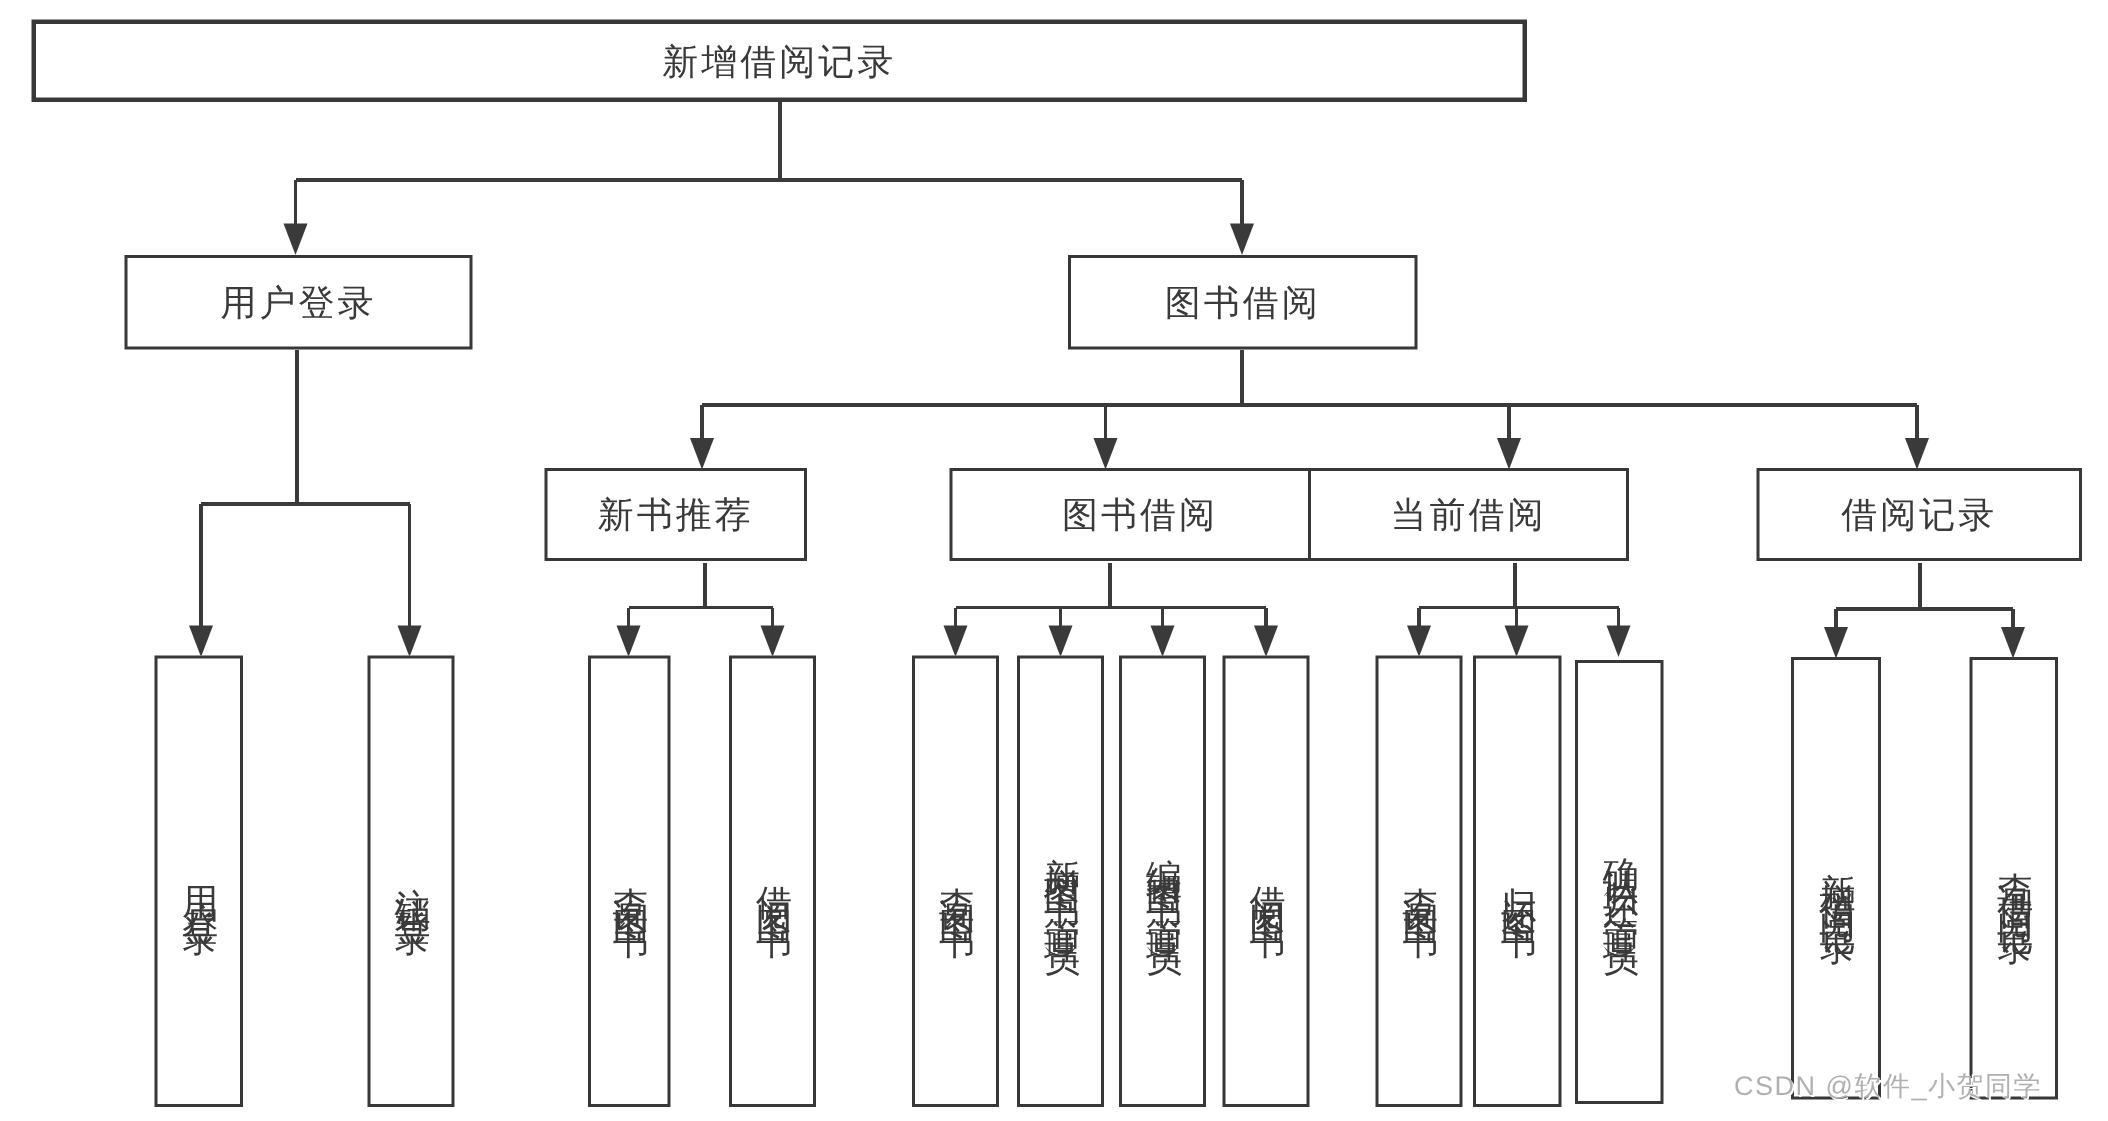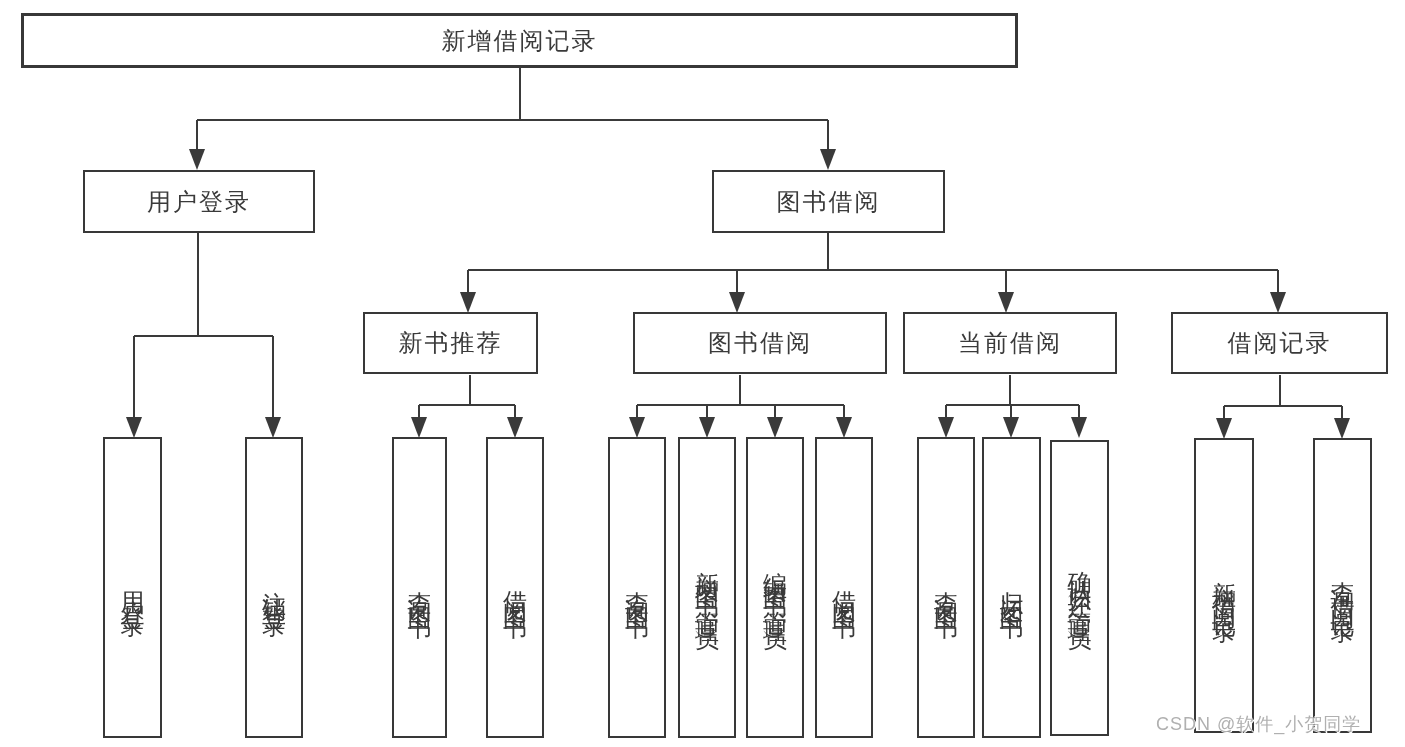--- a/index.html
+++ b/index.html
@@ -101,21 +101,21 @@
   <div class="node h" style="left:712px;top:170px;width:233px;height:63px">
     <span>图书借阅</span>
   </div>
 
   <div class="node h" style="left:363px;top:312px;width:175px;height:62px">
     <span>新书推荐</span>
   </div>
   <div class="node h" style="left:633px;top:312px;width:254px;height:62px">
     <span>图书借阅</span>
   </div>
-  <div class="node h" style="left:903px;top:312px;width:214px;height:62px">
+  <div class="node h" style="left:872px;top:312px;width:214px;height:62px">
     <span>当前借阅</span>
   </div>
   <div class="node h" style="left:1171px;top:312px;width:217px;height:62px">
     <span>借阅记录</span>
   </div>
 
   <div class="node v" style="left:103px;top:437px;width:59px;height:301px">
     <span>用户登录</span>
   </div>
   <div class="node v" style="left:245px;top:437px;width:58px;height:301px">

